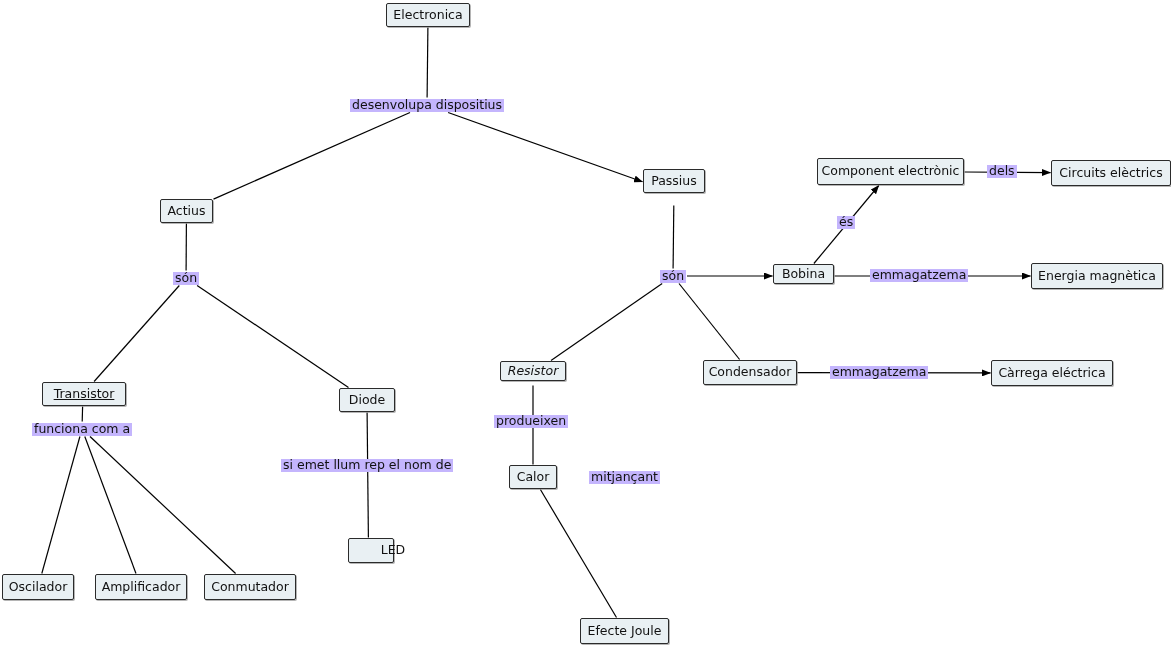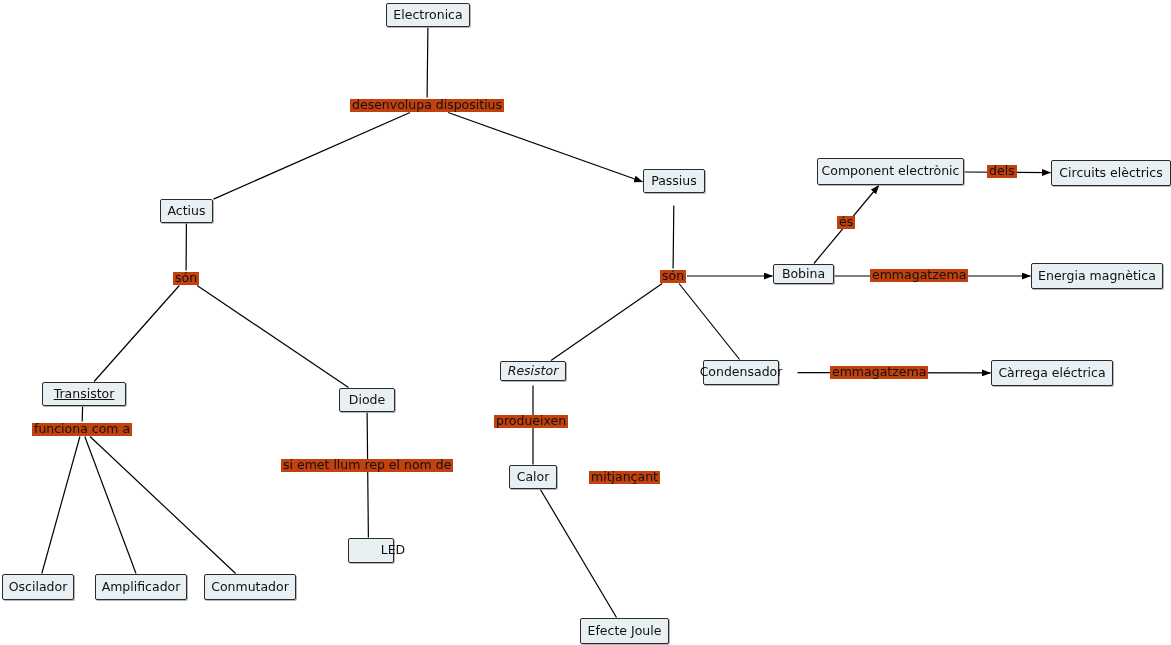--- a/index.html
+++ b/index.html
@@ -36,21 +36,21 @@
     justify-content: center;
     white-space: nowrap;
     box-shadow: 1px 1px 0 rgba(120,120,120,0.55);
   }
   .link-label {
     position: absolute;
     color: #111111;
     font-size: 12.5px;
     line-height: 1;
     white-space: nowrap;
-    background: #c2410c;
+    background: #c4b5fd;
     padding: 0 2px;
   }
 </style>
 </head>
 <body>
 
 <div id="canvas">
   <svg id="edges" xmlns="http://www.w3.org/2000/svg">
     <defs>
       <marker id="arrowhead" markerWidth="9" markerHeight="7" refX="8.5" refY="3.5" orient="auto" markerUnits="userSpaceOnUse">
@@ -111,21 +111,21 @@
       </div>
       <div class="node" style="left: 500px; top: 361px; width: 66px; height: 20px; font-style: italic;">
         <span>Resistor</span>
       </div>
       <div class="node" style="left: 509px; top: 465px; width: 48px; height: 24px;">
         <span>Calor</span>
       </div>
       <div class="node" style="left: 580px; top: 618px; width: 89px; height: 26px;">
         <span>Efecte Joule</span>
       </div>
-      <div class="node" style="left: 703px; top: 360px; width: 76px; height: 25px;">
+      <div class="node" style="left: 703px; top: 360px; width: 94px; height: 25px;">
         <span>Condensador</span>
       </div>
       <div class="node" style="left: 773px; top: 264px; width: 61px; height: 20px;">
         <span>Bobina</span>
       </div>
       <div class="node" style="left: 817px; top: 158px; width: 147px; height: 27px;">
         <span>Component electrònic</span>
       </div>
       <div class="node" style="left: 1051px; top: 160px; width: 120px; height: 26px;">
         <span>Circuits elèctrics</span>

